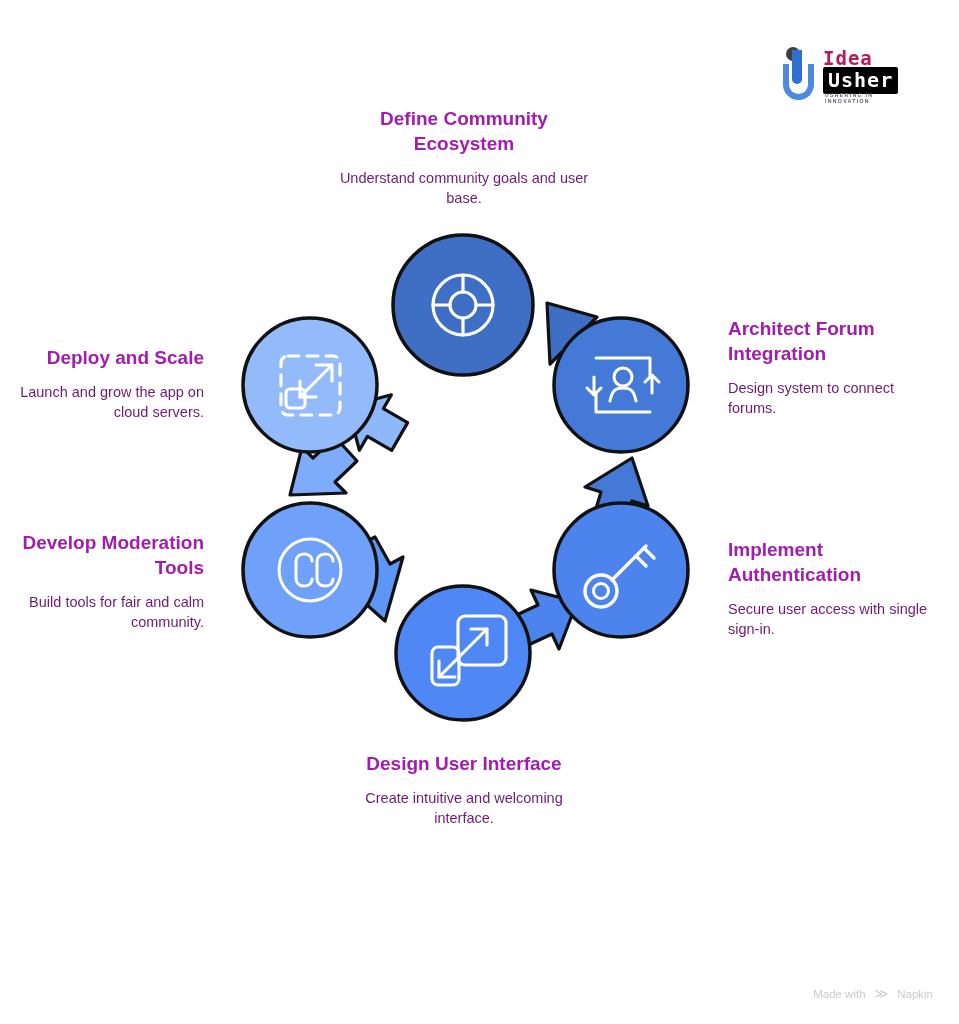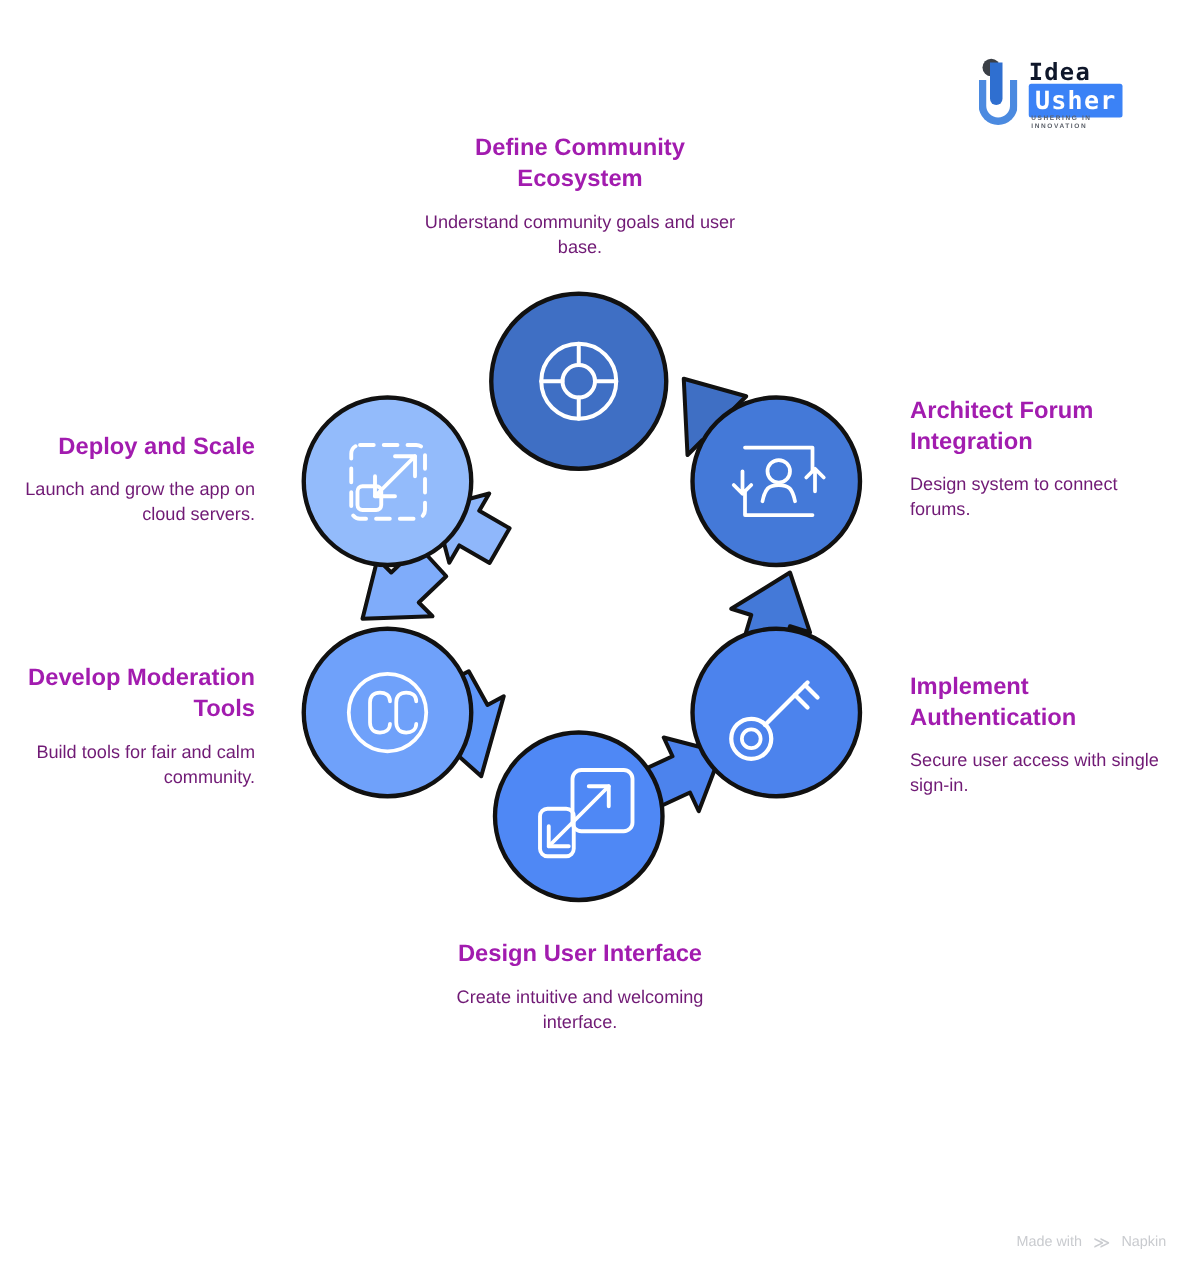--- a/index.html
+++ b/index.html
@@ -56,27 +56,27 @@
     border-bottom-right-radius: 6px;
   }
   .logo-idea {
     position: absolute;
     left: 42px;
     top: 3px;
     font-family: "DejaVu Sans Mono", monospace;
     font-size: 19px;
     font-weight: bold;
     letter-spacing: 1px;
-    color: #0f172a;
+    color: #be185d;
   }
   .logo-usher {
     position: absolute;
     left: 42px;
     top: 23px;
-    background: #3b82f6;
+    background: #000000;
     color: #ffffff;
     font-family: "DejaVu Sans Mono", monospace;
     font-size: 20px;
     font-weight: bold;
     letter-spacing: 1px;
     padding: 1px 5px 2px 5px;
     border-radius: 2px;
   }
   .logo-tag {
     position: absolute;

